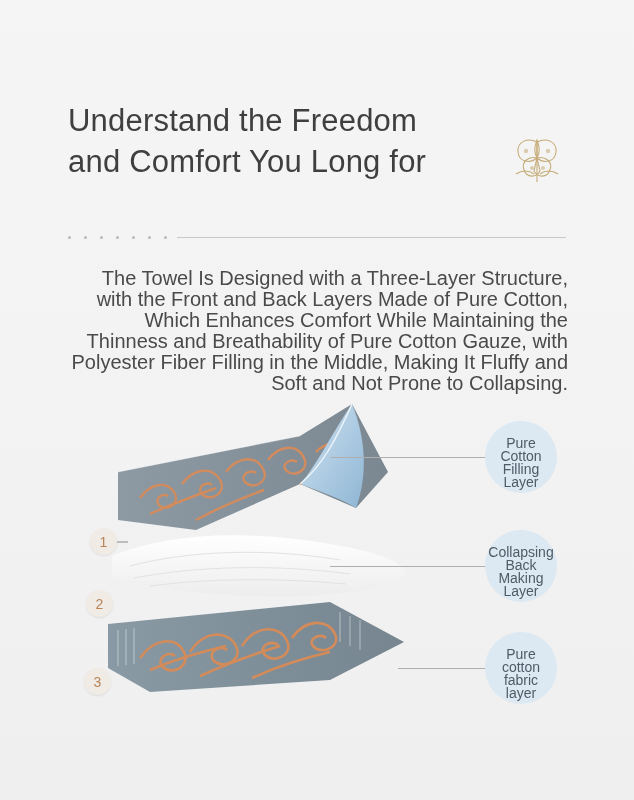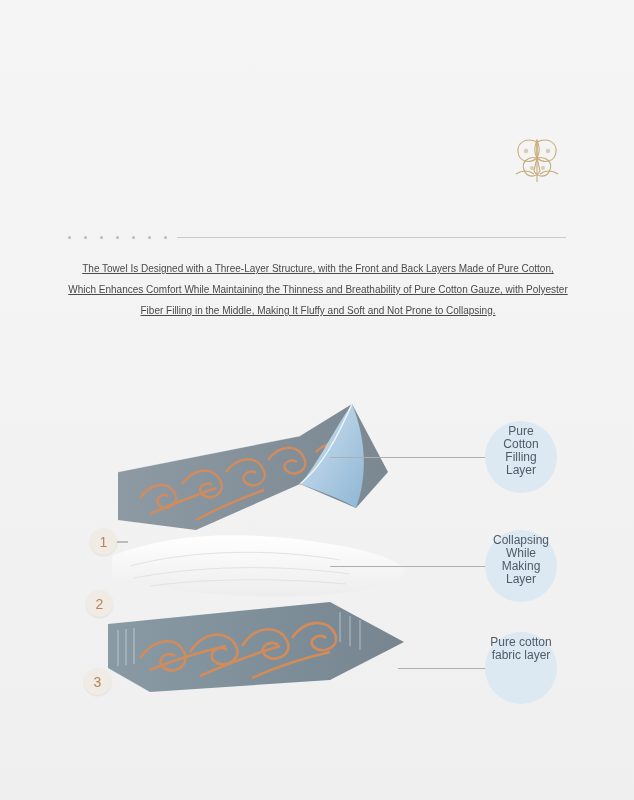--- a/index.html
+++ b/index.html
@@ -74,25 +74,24 @@
     height: 1px;
     background: #c9c9c9;
   }
 
   
   .body-copy {
     position: absolute;
     left: 68px;
     top: 248px;
     width: 500px;
-    font-size: 10px;
+    font-size: 20px;
     line-height: 21px;
     color: #4a4a4a;
-    text-align: center;
-    text-decoration: underline;
+    text-align: right;
   }
 
   
   .illus {
     position: absolute;
     left: 0;
     top: 380px;
     width: 634px;
     height: 360px;
   }
@@ -116,25 +115,25 @@
   .badge-3 { left: 84px; top: 288px; }
 
   
   .callout {
     position: absolute;
     width: 72px;
     height: 72px;
     border-radius: 50%;
     background: #dce8f2;
     color: #4f5b66;
-    font-size: 12px;
+    font-size: 14px;
     line-height: 13px;
     text-align: center;
     display: flex;
-    align-items: flex-start;
+    align-items: flex-end;
     justify-content: center;
     padding: 4px;
     box-sizing: border-box;
   }
   .callout-1 { left: 485px; top: 41px; }
   .callout-2 { left: 485px; top: 150px; }
   .callout-3 { left: 485px; top: 252px; }
 
   .leader {
     position: absolute;
@@ -149,20 +148,24 @@
     position: absolute;
     left: 0;
     top: 0;
   }
 </style>
 </head>
 <body>
 
 <div class="page">
 
+  <div class="heading">
+    <span class="line">Understand the Freedom</span>
+    <span class="line">and Comfort You Long for</span>
+  </div>
 
   <div class="emblem">
     <svg width="82" height="82" viewBox="0 0 82 82" xmlns="http://www.w3.org/2000/svg">
       <g fill="none" stroke="#c6ac78" stroke-width="1.1">
         <path d="M41 30 C31 25, 21 30, 22 40 C23 50, 34 52, 41 46 Z"></path>
         <path d="M41 30 C51 25, 61 30, 60 40 C59 50, 48 52, 41 46 Z"></path>
         <path d="M41 46 C32 44, 25 50, 28 58 C31 66, 40 66, 44 59 Z"></path>
         <path d="M41 46 C50 44, 57 50, 54 58 C51 66, 42 66, 38 59 Z"></path>
         <path d="M41 28 C38 36, 38 40, 41 46 C44 40, 44 36, 41 28 Z"></path>
         <path d="M20 62 C26 58, 33 58, 38 62"></path>
@@ -280,21 +283,21 @@
       <span>
         <span>Pure Cotton</span><br>
         <span>Filling</span><br>
         <span>Layer</span>
       </span>
     </div>
 
     <div class="callout callout-2">
       <span>
         <span>Collapsing</span><br>
-        <span>While</span><br>
+        <span>Back</span><br>
         <span>Making</span><br>
         <span>Layer</span>
       </span>
     </div>
 
     <div class="callout callout-3">
       <span>
         <span>Pure cotton</span><br>
         <span>fabric layer</span>
       </span>

